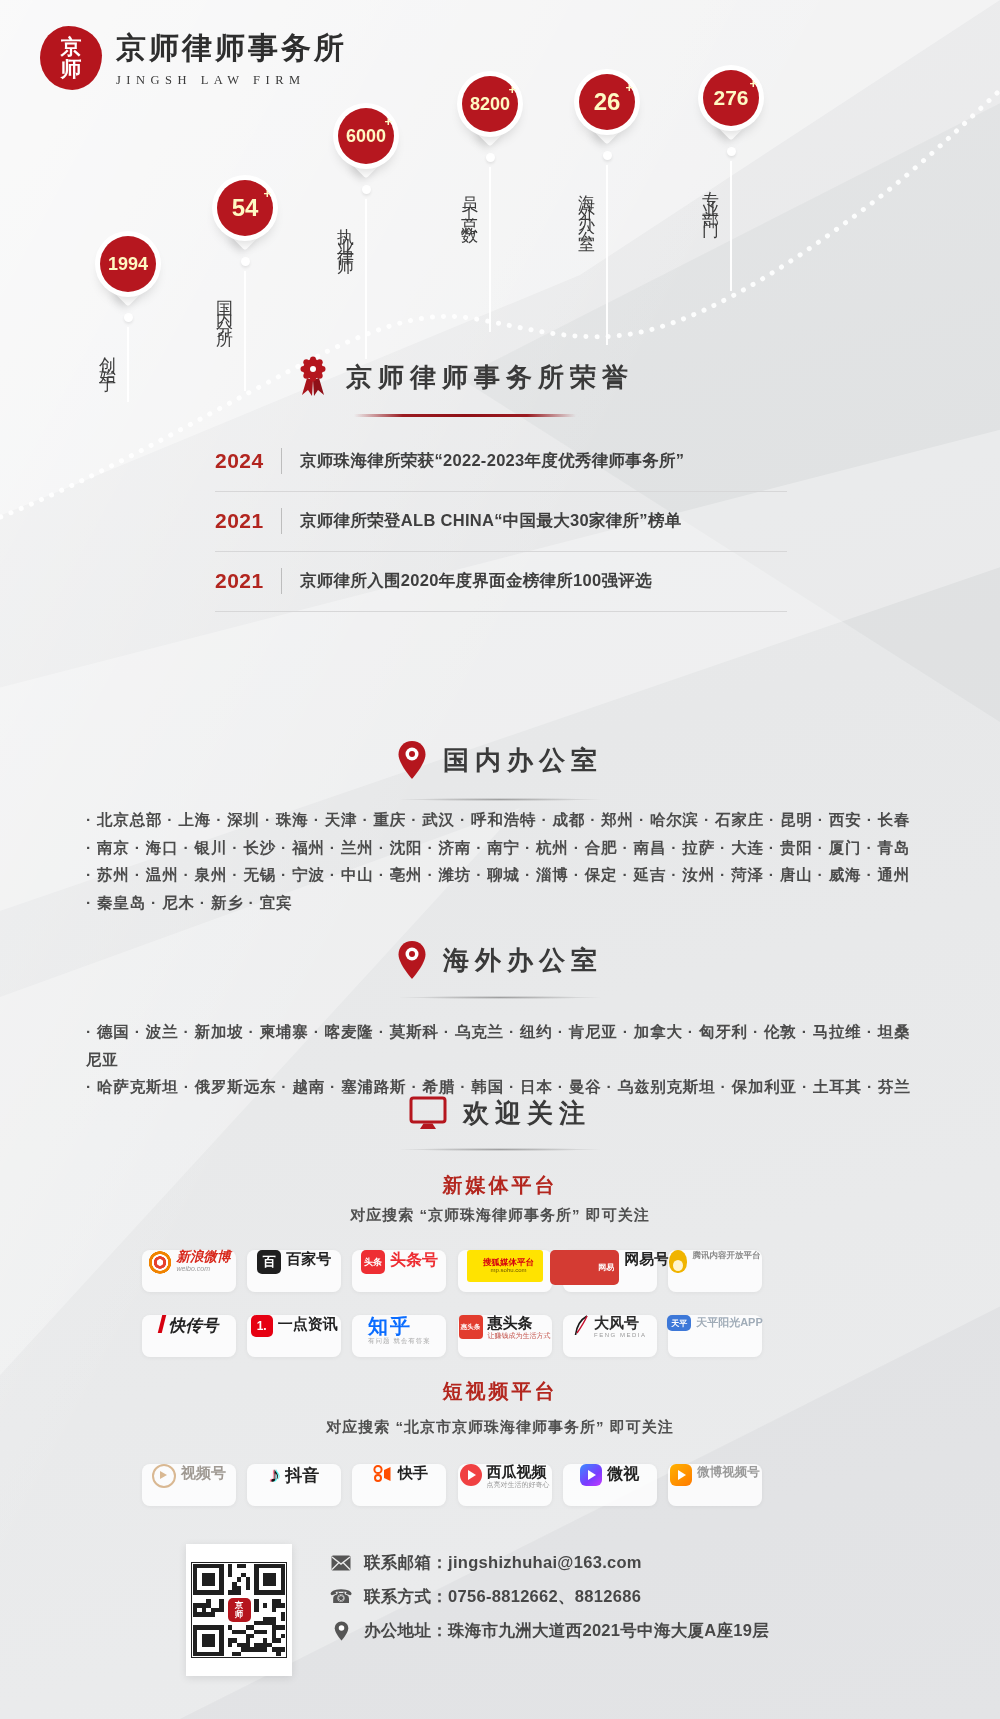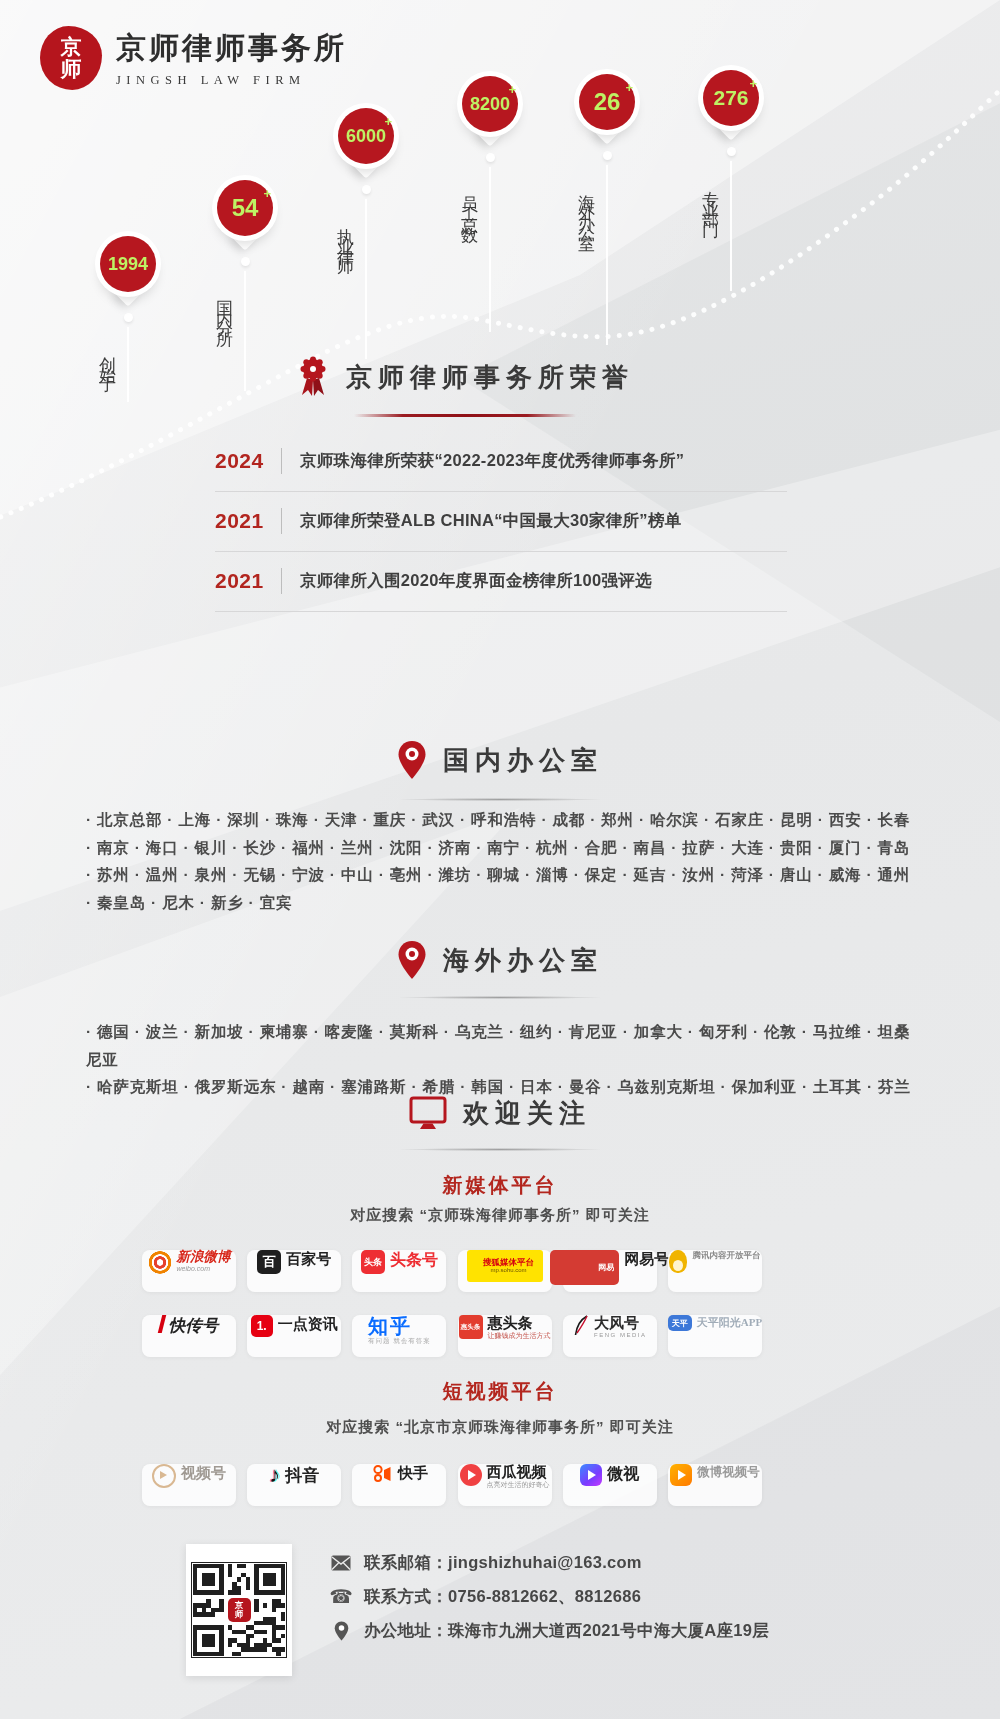--- a/index.html
+++ b/index.html
@@ -22,21 +22,21 @@
   .logo-text{display:flex;flex-direction:column;}
   .logo-cn{font-family:"DejaVu Serif",serif;font-size:30px;font-weight:bold;color:#2e2e2e;letter-spacing:3px;}
   .logo-en{font-family:"Liberation Serif",serif;font-size:12.5px;color:#3a3a3a;letter-spacing:5.5px;margin-top:4px;}
   
   .stat{position:absolute;width:66px;display:flex;flex-direction:column;align-items:center;}
   .pin{position:relative;width:66px;height:74px;}
   .tail{position:absolute;bottom:2px;left:50%;width:18px;height:18px;background:#fff;border-radius:3px;
         transform:translateX(-50%) rotate(45deg);box-shadow:0 5px 8px rgba(0,0,0,.1);}
   .balloon{position:absolute;top:5px;left:5px;width:56px;height:56px;border-radius:50%;background:#b6171f;
         box-shadow:0 0 0 5px #fff,0 8px 12px rgba(0,0,0,.15);display:flex;align-items:center;justify-content:center;
-        color:#bef264;font-weight:bold;text-align:right;}
+        color:#fef9c3;font-weight:bold;text-align:right;}
   .balloon .plus{position:absolute;top:6px;right:2px;font-size:13px;font-weight:bold;}
   .n18{font-size:18px;} .n21{font-size:21px;} .n24{font-size:24px;}
   .pin-dot{width:9px;height:9px;border-radius:50%;background:#fff;margin-top:8px;box-shadow:0 2px 3px rgba(0,0,0,.08);}
   .pin-line{width:2px;background:rgba(255,255,255,.95);margin-top:5px;}
   .stat-label{position:absolute;top:112px;left:2px;writing-mode:vertical-rl;text-orientation:upright;
         font-family:"DejaVu Serif",serif;font-size:17px;letter-spacing:10px;color:#3c3c3c;}
   
   .sec-head{position:absolute;left:50%;transform:translateX(-50%);display:flex;align-items:center;gap:16px;white-space:nowrap;}
   .sec-title{font-family:"DejaVu Serif",serif;font-size:26px;font-weight:600;color:#3a3a3a;letter-spacing:6px;}
   .underline-gray{position:absolute;left:50%;transform:translateX(-50%);width:200px;height:3px;
@@ -54,21 +54,21 @@
   .loc-line{font-size:15.5px;line-height:27.5px;color:#4b4b4b;font-weight:700;letter-spacing:.8px;}
   
   .red-title{position:absolute;left:0;width:100%;text-align:center;font-family:"DejaVu Serif",serif;
         font-size:20px;font-weight:bold;color:#b3261e;letter-spacing:3px;}
   .hint{position:absolute;left:0;width:100%;text-align:center;font-size:15px;color:#4f4f4f;font-weight:600;letter-spacing:1px;}
   
   .badges{position:absolute;left:142px;width:620px;display:flex;justify-content:space-between;}
   .badge{width:94px;height:42px;background:rgba(255,255,255,.82);border-radius:8px;
         display:flex;align-items:flex-start;justify-content:center;gap:5px;box-shadow:0 1px 4px rgba(0,0,0,.05);}
   .bcol{display:flex;flex-direction:column;align-items:flex-start;line-height:1.1;}
-  .bname{font-size:15px;font-weight:bold;color:#222;white-space:nowrap;font-family:Liberation Serif, serif;}
+  .bname{font-size:15px;font-weight:bold;color:#222;white-space:nowrap;}
   .bsub{font-size:7px;color:#999;white-space:nowrap;}
   .i-weibo{width:24px;height:24px;border-radius:50%;
         background:radial-gradient(circle at 50% 52%,#fff 0 3px,#e6412d 3.5px 6px,#fff 6.5px 8px,#f08300 8.5px 11px,rgba(240,131,0,0) 11.5px);}
   .w-red{font-family:"Liberation Serif",serif;font-style:italic;color:#d8281c;font-size:13.5px;font-weight:bold;}
   .w-sub{font-style:italic;}
   .sq{border-radius:5px;display:flex;align-items:center;justify-content:center;color:#fff;font-weight:bold;flex:none;}
   .i-bjh{width:24px;height:24px;background:#1f1f1f;font-size:13px;}
   .i-tt{width:24px;height:24px;background:#ee2e33;font-size:9px;letter-spacing:0;}
   .tt-name{color:#ee2e33;font-size:16px;}
   .i-sohu{width:68px;height:32px;background:#ffe300;border-radius:3px;display:flex;flex-direction:column;

